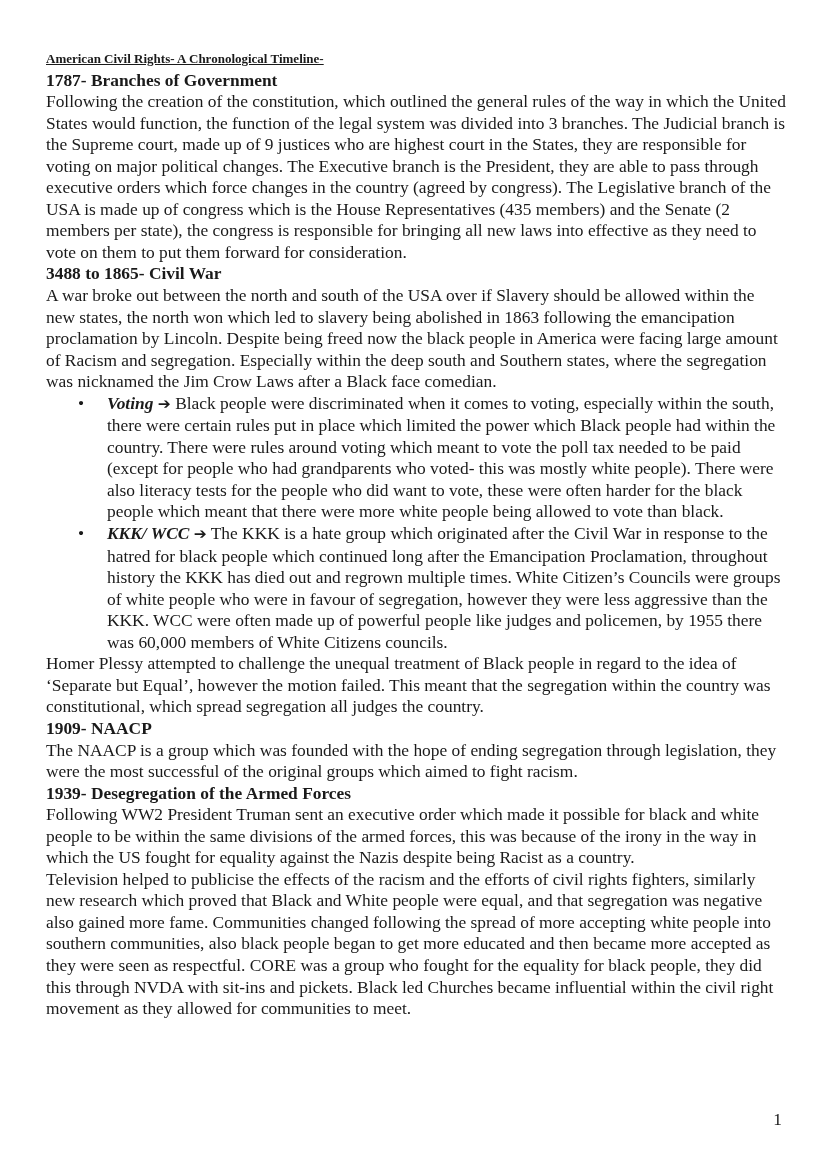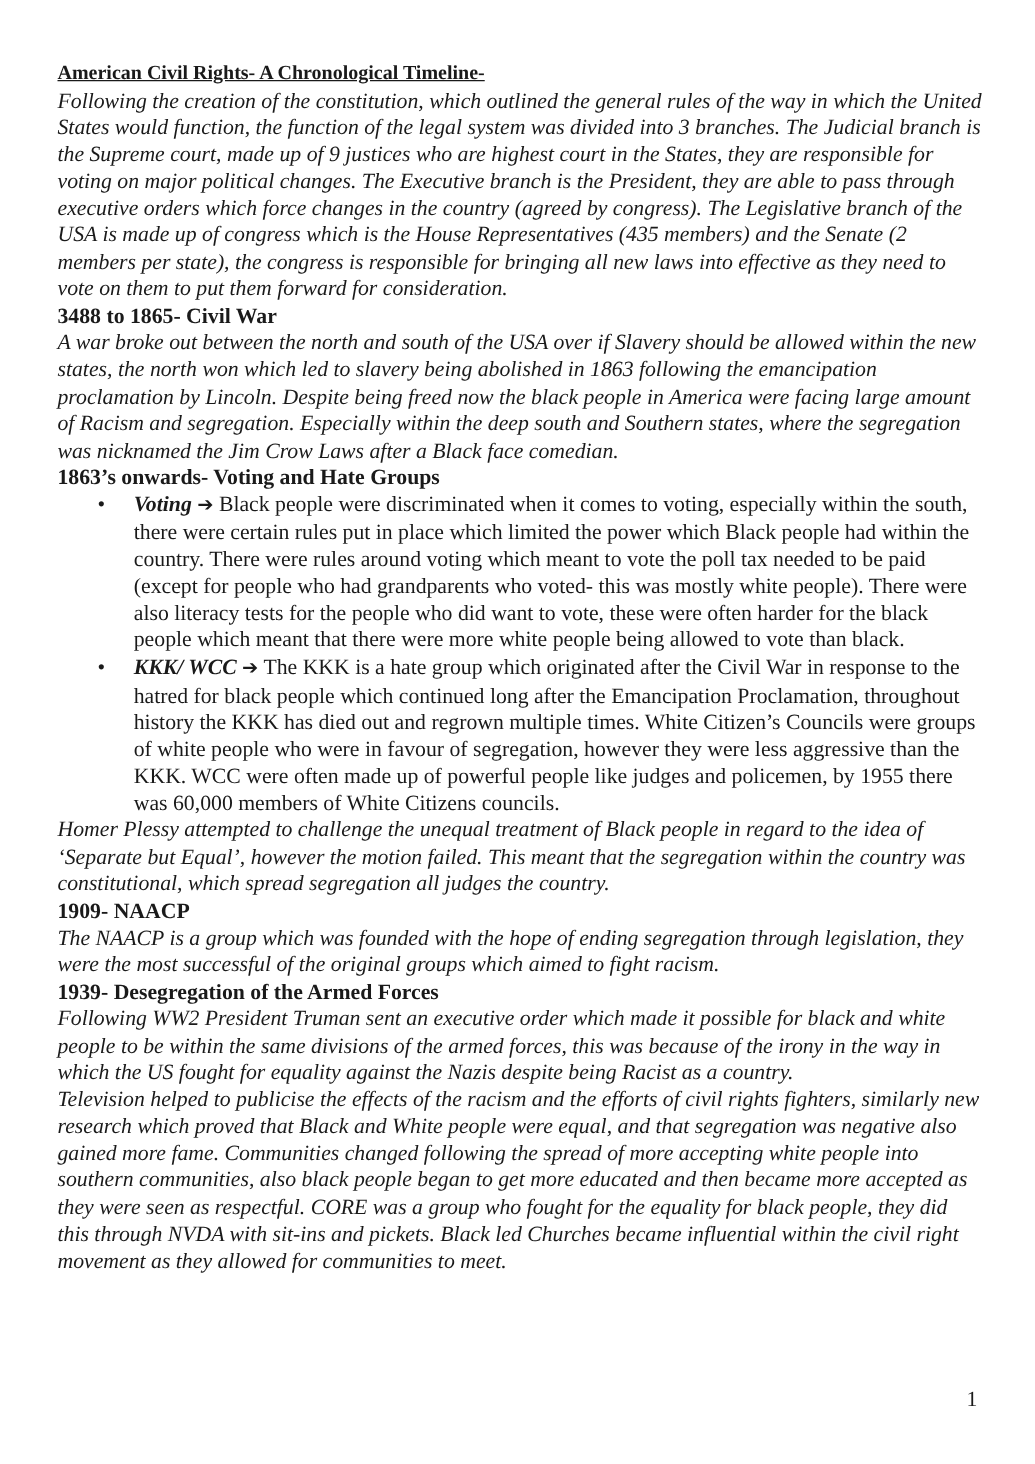--- a/index.html
+++ b/index.html
@@ -25,35 +25,34 @@
   }
   .doc-body {
     width: 740px;
     font-size: 17.4px;
     line-height: 21.55px;
     text-align: left;
   }
   .doc-title {
     font-weight: bold;
     text-decoration: underline;
-    font-size: 16px;
+    font-size: 13px;
     line-height: 21.55px;
     margin: 0;
   }
   .heading {
     font-weight: bold;
     font-size: 17.4px;
     line-height: 21.55px;
     margin: 0;
   }
   .para {
     margin: 0;
     font-size: 17.4px;
     line-height: 21.55px;
-    font-style: italic;
   }
   ul.bullets {
     margin: 0;
     padding: 0;
     list-style: none;
   }
   ul.bullets > li {
     position: relative;
     margin: 0;
     padding-left: 61px;
@@ -85,26 +84,26 @@
   }
 </style>
 </head>
 <body>
 
 <div class="page">
   <div class="doc-body">
 
     <div class="doc-title">American Civil Rights- A Chronological Timeline-</div>
 
+    <div class="heading">1787- Branches of Government</div>
     <p class="para">Following the creation of the constitution, which outlined the general rules of the way in which the United States would function, the function of the legal system was divided into 3 branches. The Judicial branch is the Supreme court, made up of 9 justices who are highest court in the States, they are responsible for voting on major political changes. The Executive branch is the President, they are able to pass through executive orders which force changes in the country (agreed by congress). The Legislative branch of the USA is made up of congress which is the House Representatives (435 members) and the Senate (2 members per state), the congress is responsible for bringing all new laws into effective as they need to vote on them to put them forward for consideration.</p>
 
     <div class="heading">3488 to 1865- Civil War</div>
     <p class="para">A war broke out between the north and south of the USA over if Slavery should be allowed within the new states, the north won which led to slavery being abolished in 1863 following the emancipation proclamation by Lincoln. Despite being freed now the black people in America were facing large amount of Racism and segregation. Especially within the deep south and Southern states, where the segregation was nicknamed the Jim Crow Laws after a Black face comedian.</p>
 
-    <div class="heading">1863’s onwards- Voting and Hate Groups</div>
     <ul class="bullets">
       <li>
         <span class="bullet-dot">•</span><span class="lead">Voting</span><span> </span><span class="arrow">➔</span><span> </span><span>Black people were discriminated when it comes to voting, especially within the south, there were certain rules put in place which limited the power which Black people had within the country. There were rules around voting which meant to vote the poll tax needed to be paid (except for people who had grandparents who voted- this was mostly white people). There were also literacy tests for the people who did want to vote, these were often harder for the black people which meant that there were more white people being allowed to vote than black.</span>
       </li>
       <li>
         <span class="bullet-dot">•</span><span class="lead">KKK/ WCC</span><span> </span><span class="arrow">➔</span><span> </span><span>The KKK is a hate group which originated after the Civil War in response to the hatred for black people which continued long after the Emancipation Proclamation, throughout history the KKK has died out and regrown multiple times. White Citizen’s Councils were groups of white people who were in favour of segregation, however they were less aggressive than the KKK. WCC were often made up of powerful people like judges and policemen, by 1955 there was 60,000 members of White Citizens councils.</span>
       </li>
     </ul>
 
     <p class="para">Homer Plessy attempted to challenge the unequal treatment of Black people in regard to the idea of ‘Separate but Equal’, however the motion failed. This meant that the segregation within the country was constitutional, which spread segregation all judges the country.</p>

